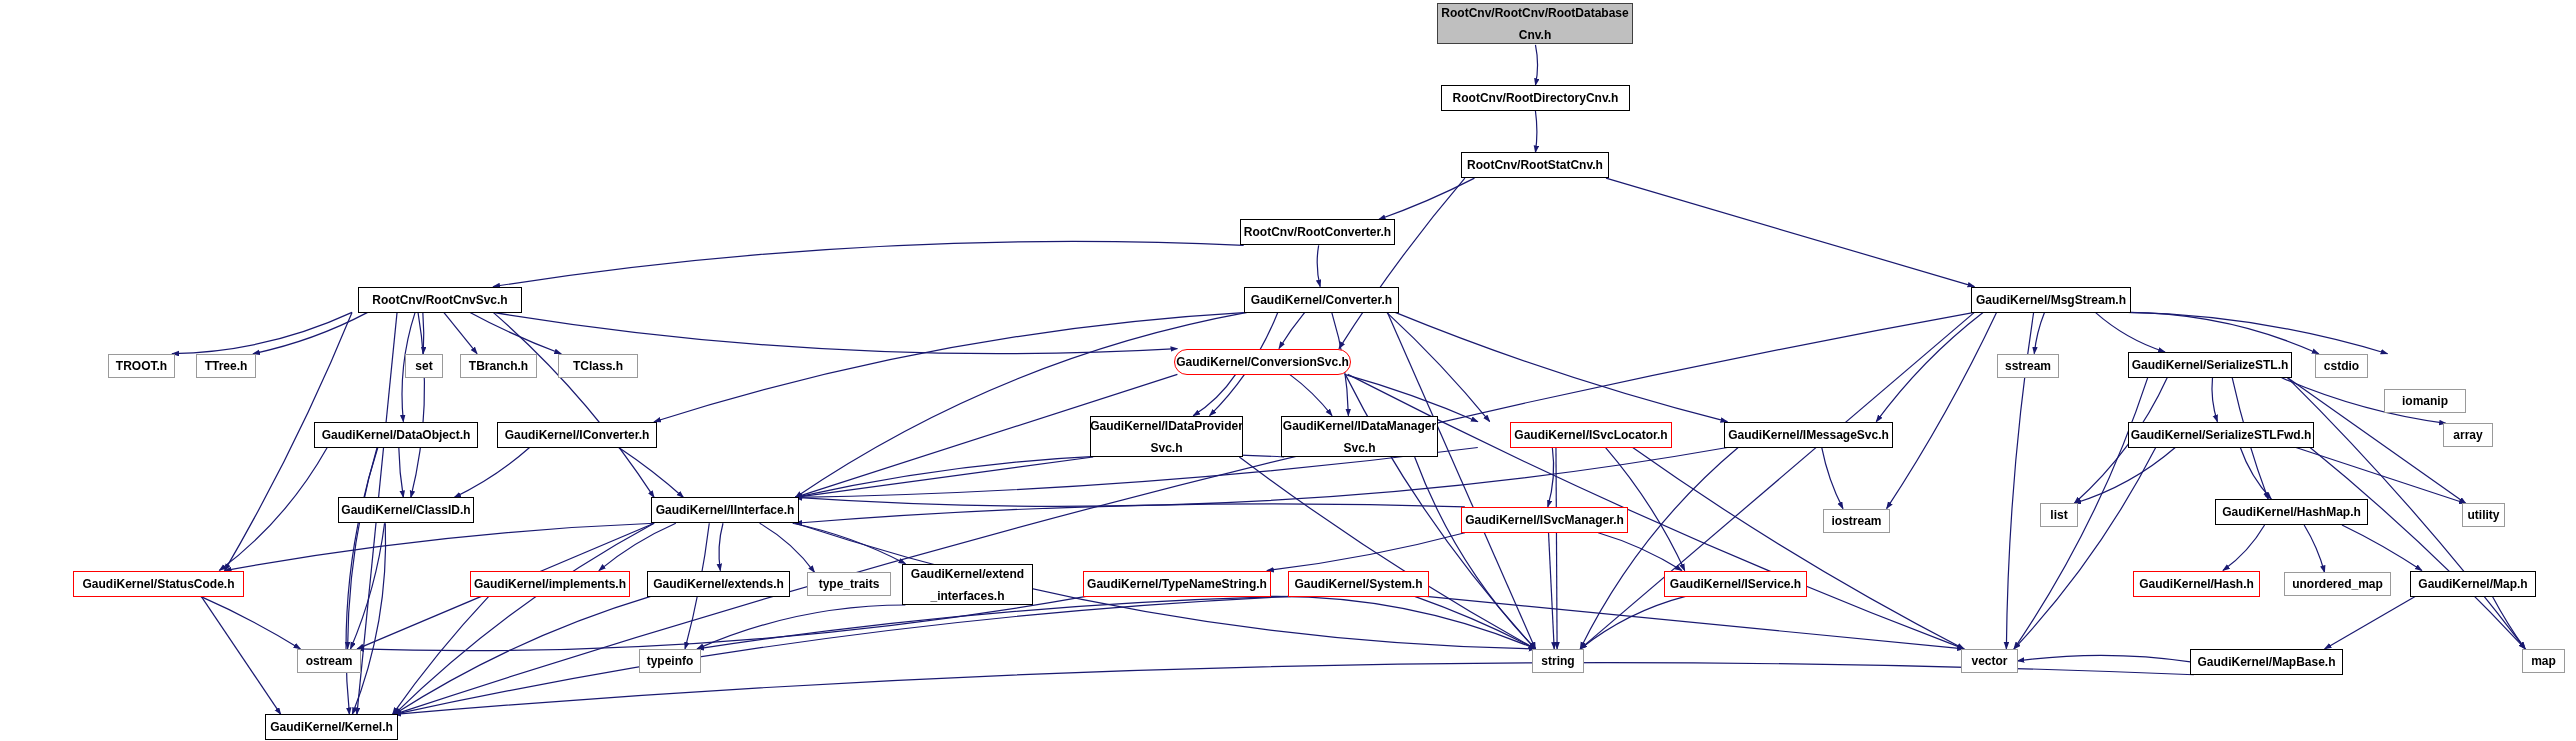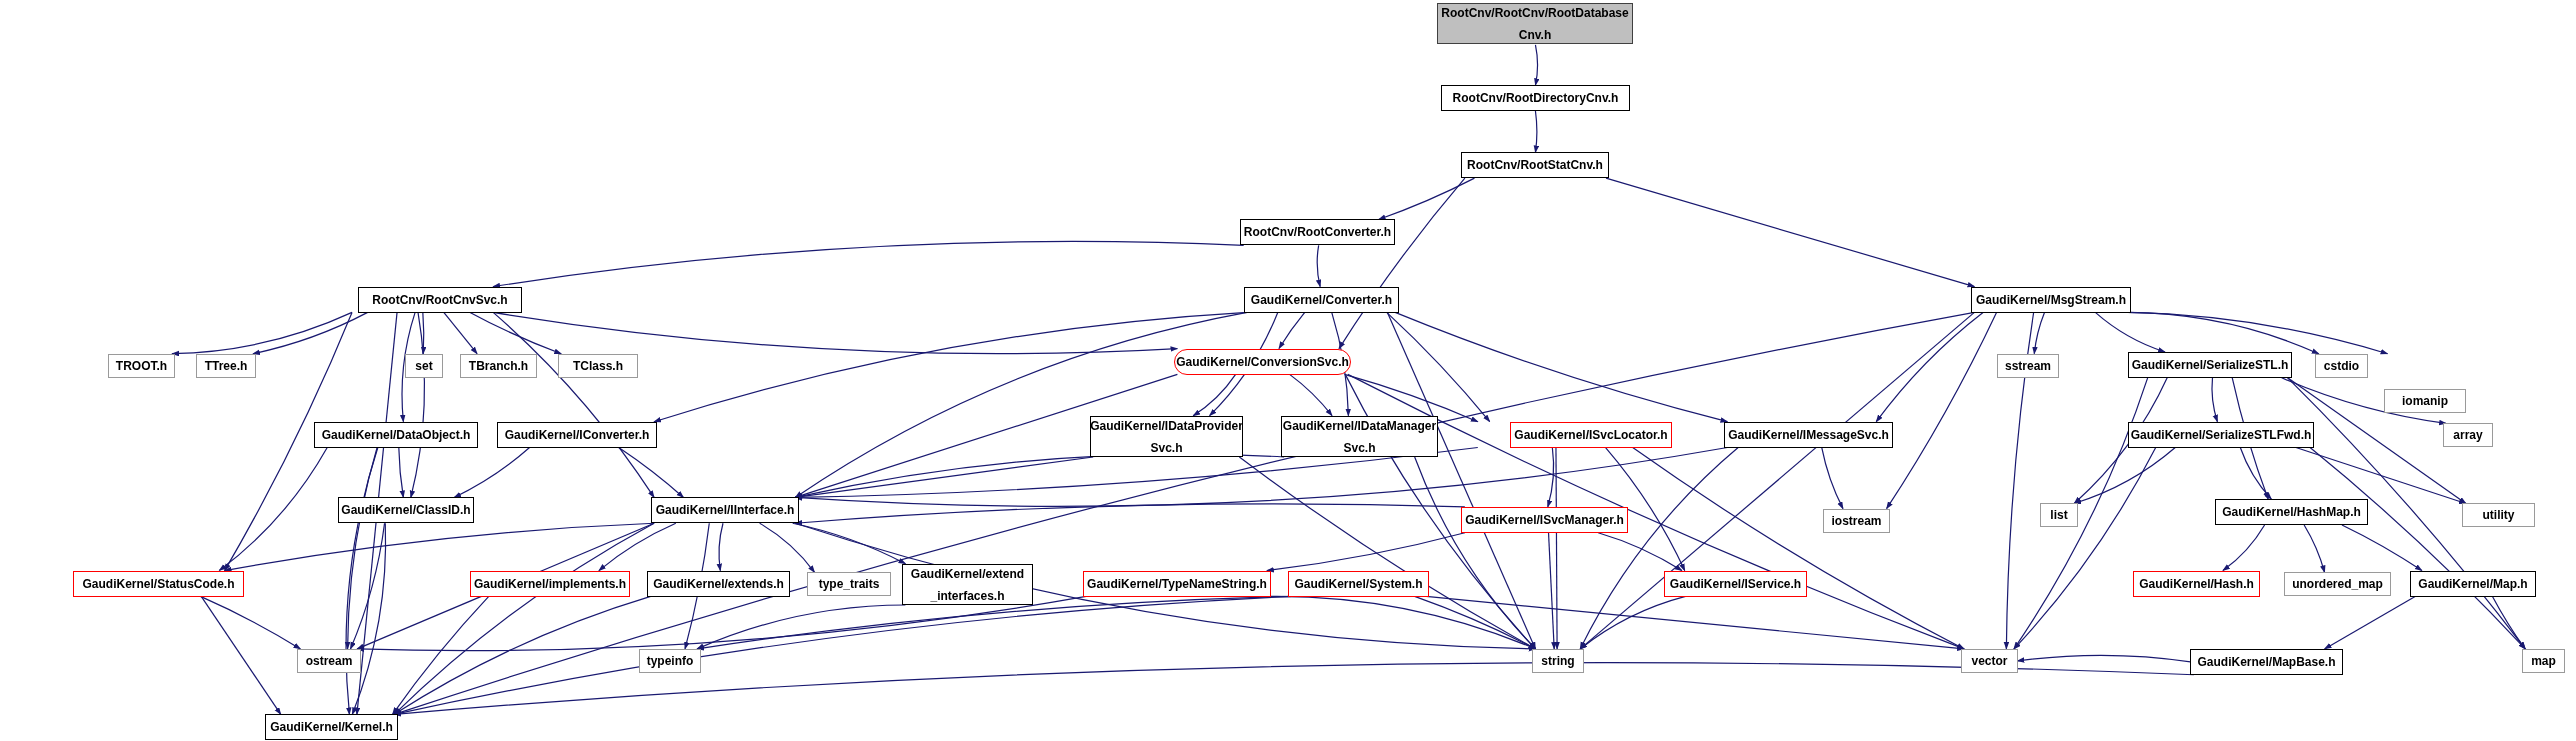--- a/index.html
+++ b/index.html
@@ -180,21 +180,21 @@
     <div class="node red" style="left: 1474px; top: 422px; width: 162px; height: 26px; margin-left: 36px;">GaudiKernel/ISvcLocator.h</div>
     <div class="node" style="left: 1724px; top: 422px; width: 169px; height: 26px;">GaudiKernel/IMessageSvc.h</div>
     <div class="node" style="left: 2128px; top: 422px; width: 186px; height: 26px;">GaudiKernel/SerializeSTLFwd.h</div>
     <div class="node sys" style="left: 2443px; top: 423px; width: 50px; height: 24px;">array</div>
     <div class="node" style="left: 338px; top: 497px; width: 136px; height: 26px;">GaudiKernel/ClassID.h</div>
     <div class="node" style="left: 651px; top: 497px; width: 148px; height: 26px;">GaudiKernel/IInterface.h</div>
     <div class="node red" style="left: 1461px; top: 507px; width: 167px; height: 26px;">GaudiKernel/ISvcManager.h</div>
     <div class="node sys" style="left: 1823px; top: 509px; width: 67px; height: 24px;">iostream</div>
     <div class="node sys" style="left: 2040px; top: 503px; width: 38px; height: 24px;">list</div>
     <div class="node" style="left: 2215px; top: 499px; width: 153px; height: 26px;">GaudiKernel/HashMap.h</div>
-    <div class="node sys" style="left: 2462px; top: 503px; width: 73px; height: 24px;">utility</div>
+    <div class="node sys" style="left: 2462px; top: 503px; width: 43px; height: 24px;">utility</div>
     <div class="node red" style="left: 73px; top: 571px; width: 171px; height: 26px;">GaudiKernel/StatusCode.h</div>
     <div class="node red" style="left: 470px; top: 571px; width: 160px; height: 26px;">GaudiKernel/implements.h</div>
     <div class="node" style="left: 647px; top: 571px; width: 143px; height: 26px;">GaudiKernel/extends.h</div>
     <div class="node sys" style="left: 807px; top: 572px; width: 84px; height: 24px;">type_traits</div>
     <div class="node" style="left: 902px; top: 564px; width: 131px; height: 41px;">GaudiKernel/extend
 _interfaces.h</div>
     <div class="node red" style="left: 1083px; top: 571px; width: 188px; height: 26px;">GaudiKernel/TypeNameString.h</div>
     <div class="node red" style="left: 1288px; top: 571px; width: 141px; height: 26px;">GaudiKernel/System.h</div>
     <div class="node red" style="left: 1664px; top: 571px; width: 143px; height: 26px;">GaudiKernel/IService.h</div>
     <div class="node red" style="left: 2133px; top: 571px; width: 127px; height: 26px;">GaudiKernel/Hash.h</div>

